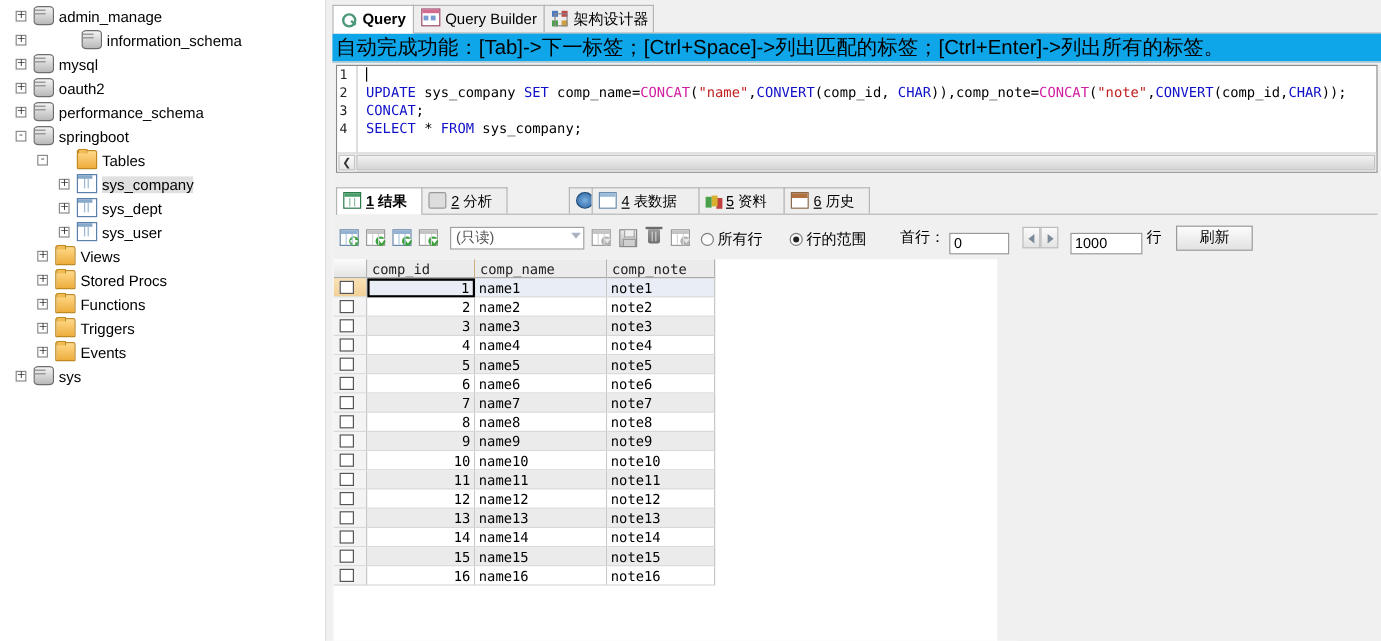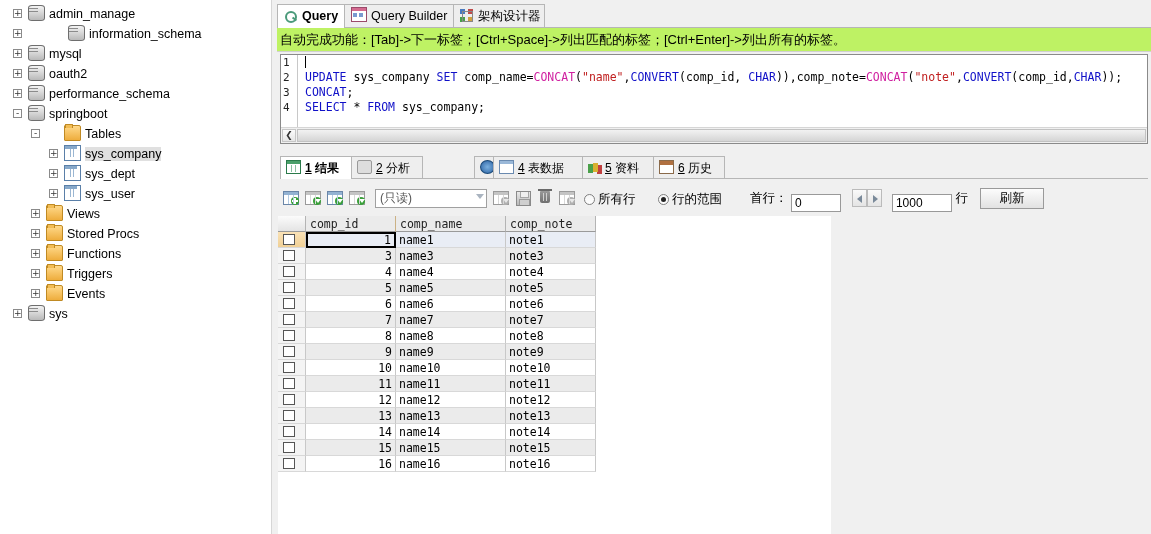--- a/index.html
+++ b/index.html
@@ -70,21 +70,21 @@
   .ic-qbuilder{background:#fff;border:1px solid #9b4a6a;}
   .ic-qbuilder:before{content:"";position:absolute;left:0;top:0;width:100%;height:3px;background:#d46a90;}
   .ic-qbuilder:after{content:"";position:absolute;left:1px;top:5px;width:4px;height:4px;background:#7a9ad0;box-shadow:6px 0 0 #7a9ad0;}
   .ic-schema{background:transparent;}
   .ic-schema:before{content:"";position:absolute;left:0;top:0;width:5px;height:5px;background:#4a7ac0;box-shadow:8px 0 0 #c04a4a,0 8px 0 #4aa04a,8px 8px 0 #d0a040;}
   .ic-schema:after{content:"";position:absolute;left:2px;top:2px;width:9px;height:9px;border:1px solid #888;}
 
   
   .hintbar{
     position:absolute;left:0;top:28px;width:874px;height:24px;
-    line-height:24px;background:#bef264;font-size:13px;padding-left:3px;
+    line-height:24px;background:#0ea5e9;font-size:17px;padding-left:3px;
     box-sizing:border-box;border-bottom:1px solid #d0d0d0;white-space:nowrap;
   }
 
   
   .editor{
     position:absolute;left:3px;top:54px;width:868px;height:90px;
     background:#fff;border:1px solid #8a8a8a;box-sizing:border-box;overflow:hidden;
   }
   .gutter{
     position:absolute;left:0;top:0;width:17px;height:100%;
@@ -361,20 +361,21 @@
       </div>
 
       <div class="refbtn" style="left:700px">刷新</div>
     </div>
 
   </div>
 
   <div class="grid" id="datagrid">
       <div class="grow hrow"><div class="gcell c-chk"></div><div class="gcell c-id">comp_id</div><div class="gcell c-name">comp_name</div><div class="gcell c-note">comp_note</div></div>
       <div class="grow sel"><div class="gcell c-chk"><span class="box"></span></div><div class="gcell c-id">1</div><div class="gcell c-name">name1</div><div class="gcell c-note">note1</div></div>
+      <div class="grow alt"><div class="gcell c-chk"><span class="box"></span></div><div class="gcell c-id">2</div><div class="gcell c-name">name2</div><div class="gcell c-note">note2</div></div>
       <div class="grow"><div class="gcell c-chk"><span class="box"></span></div><div class="gcell c-id">3</div><div class="gcell c-name">name3</div><div class="gcell c-note">note3</div></div>
       <div class="grow alt"><div class="gcell c-chk"><span class="box"></span></div><div class="gcell c-id">4</div><div class="gcell c-name">name4</div><div class="gcell c-note">note4</div></div>
       <div class="grow"><div class="gcell c-chk"><span class="box"></span></div><div class="gcell c-id">5</div><div class="gcell c-name">name5</div><div class="gcell c-note">note5</div></div>
       <div class="grow alt"><div class="gcell c-chk"><span class="box"></span></div><div class="gcell c-id">6</div><div class="gcell c-name">name6</div><div class="gcell c-note">note6</div></div>
       <div class="grow"><div class="gcell c-chk"><span class="box"></span></div><div class="gcell c-id">7</div><div class="gcell c-name">name7</div><div class="gcell c-note">note7</div></div>
       <div class="grow alt"><div class="gcell c-chk"><span class="box"></span></div><div class="gcell c-id">8</div><div class="gcell c-name">name8</div><div class="gcell c-note">note8</div></div>
       <div class="grow"><div class="gcell c-chk"><span class="box"></span></div><div class="gcell c-id">9</div><div class="gcell c-name">name9</div><div class="gcell c-note">note9</div></div>
       <div class="grow alt"><div class="gcell c-chk"><span class="box"></span></div><div class="gcell c-id">10</div><div class="gcell c-name">name10</div><div class="gcell c-note">note10</div></div>
       <div class="grow"><div class="gcell c-chk"><span class="box"></span></div><div class="gcell c-id">11</div><div class="gcell c-name">name11</div><div class="gcell c-note">note11</div></div>
       <div class="grow alt"><div class="gcell c-chk"><span class="box"></span></div><div class="gcell c-id">12</div><div class="gcell c-name">name12</div><div class="gcell c-note">note12</div></div>

